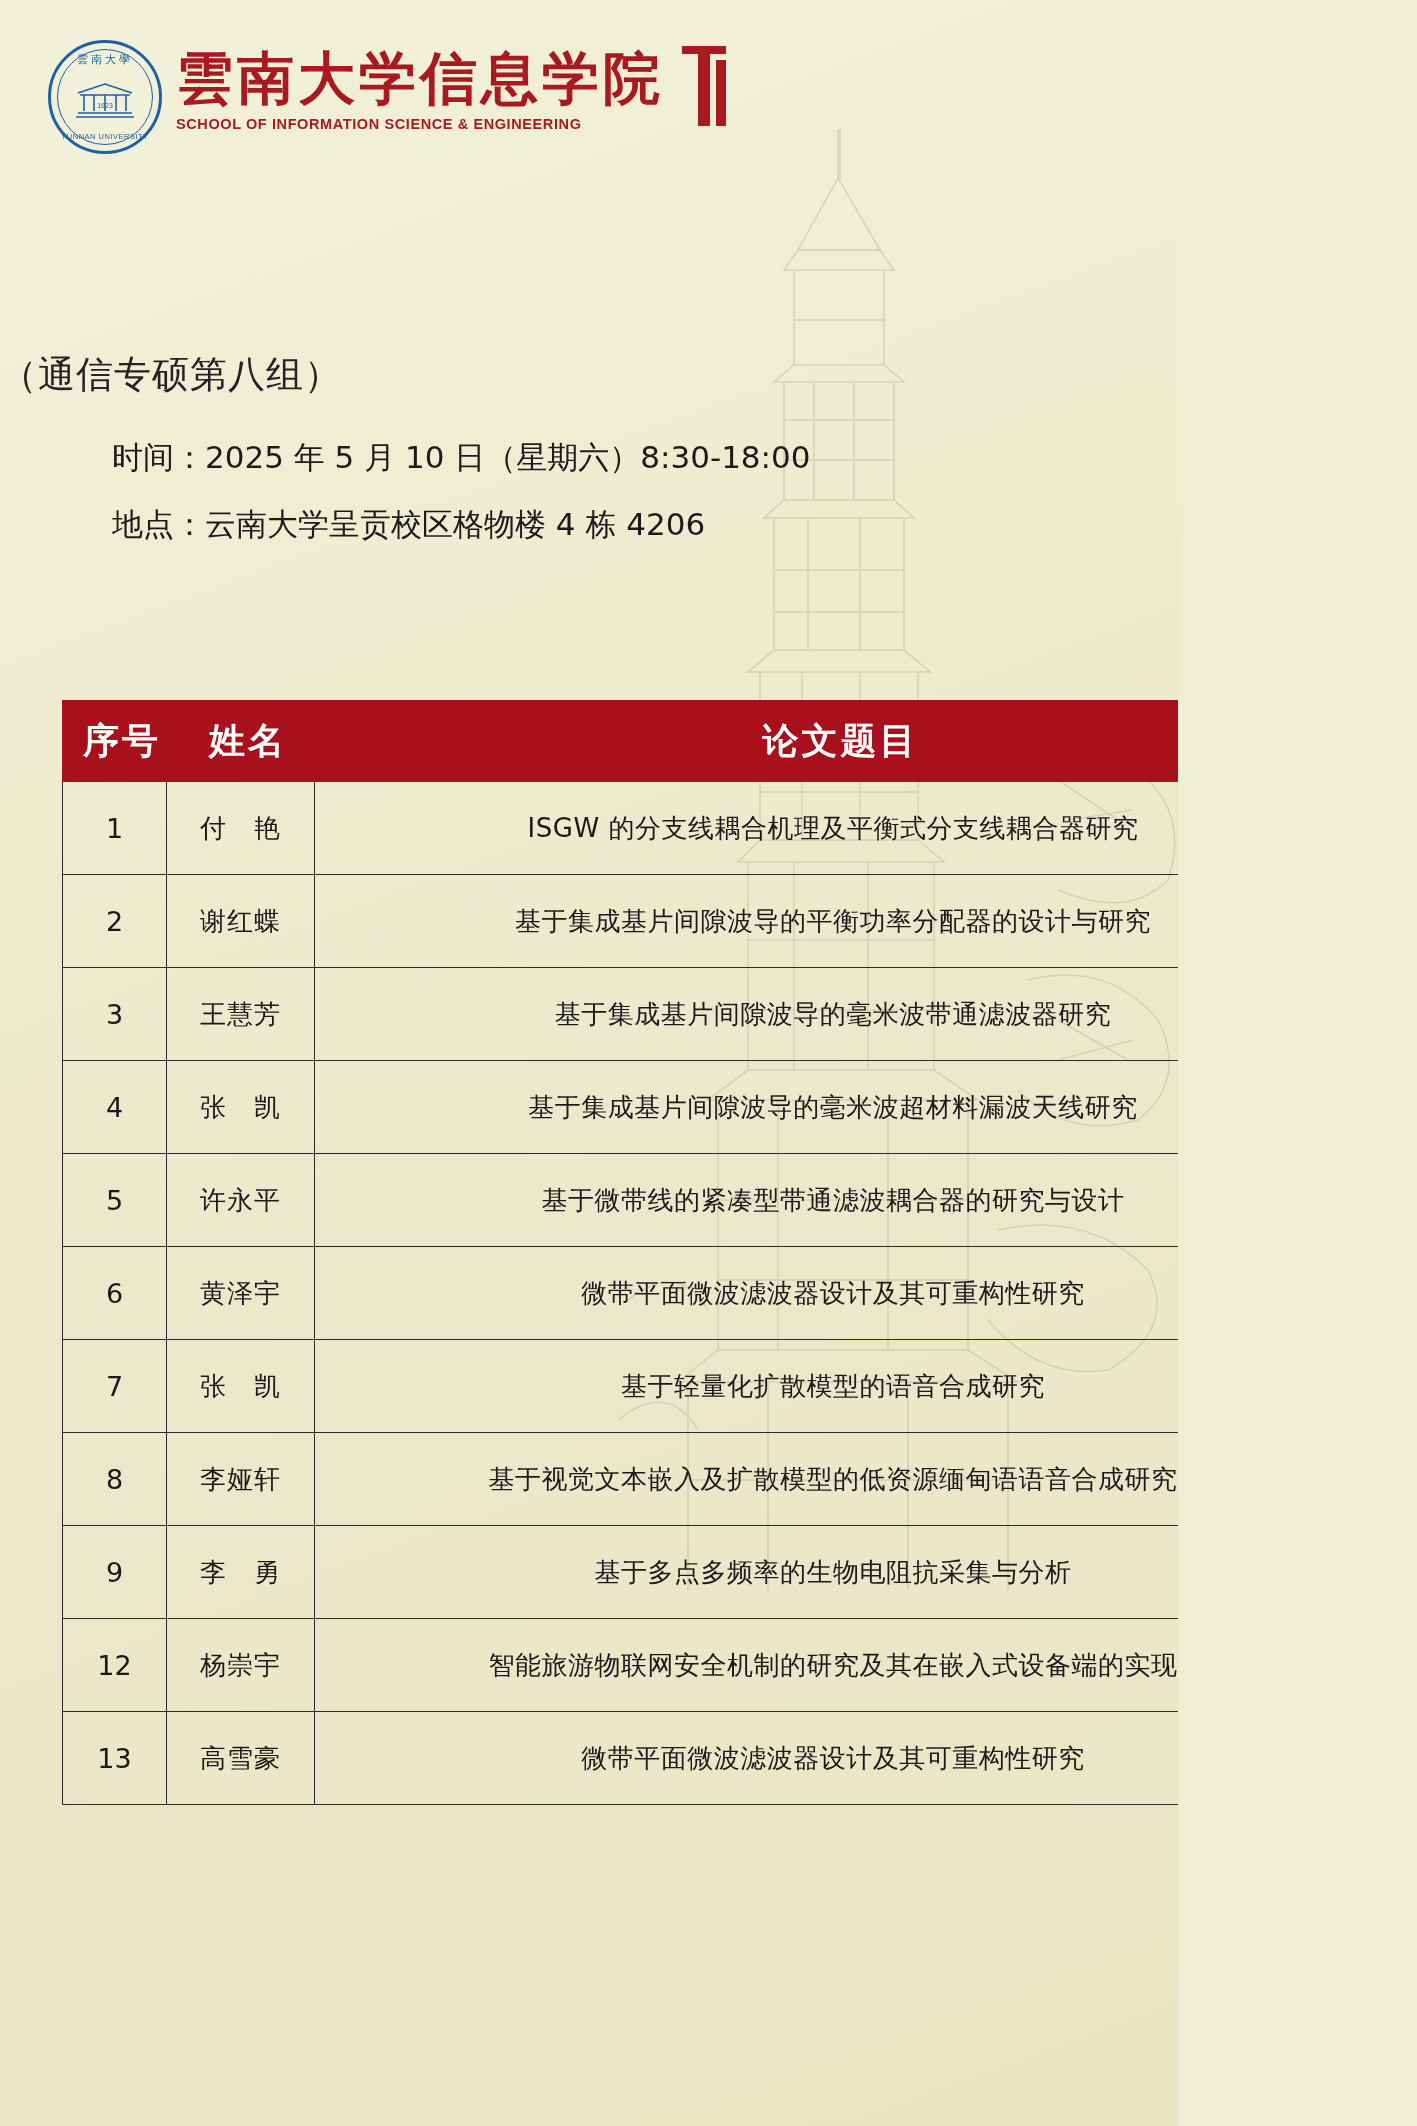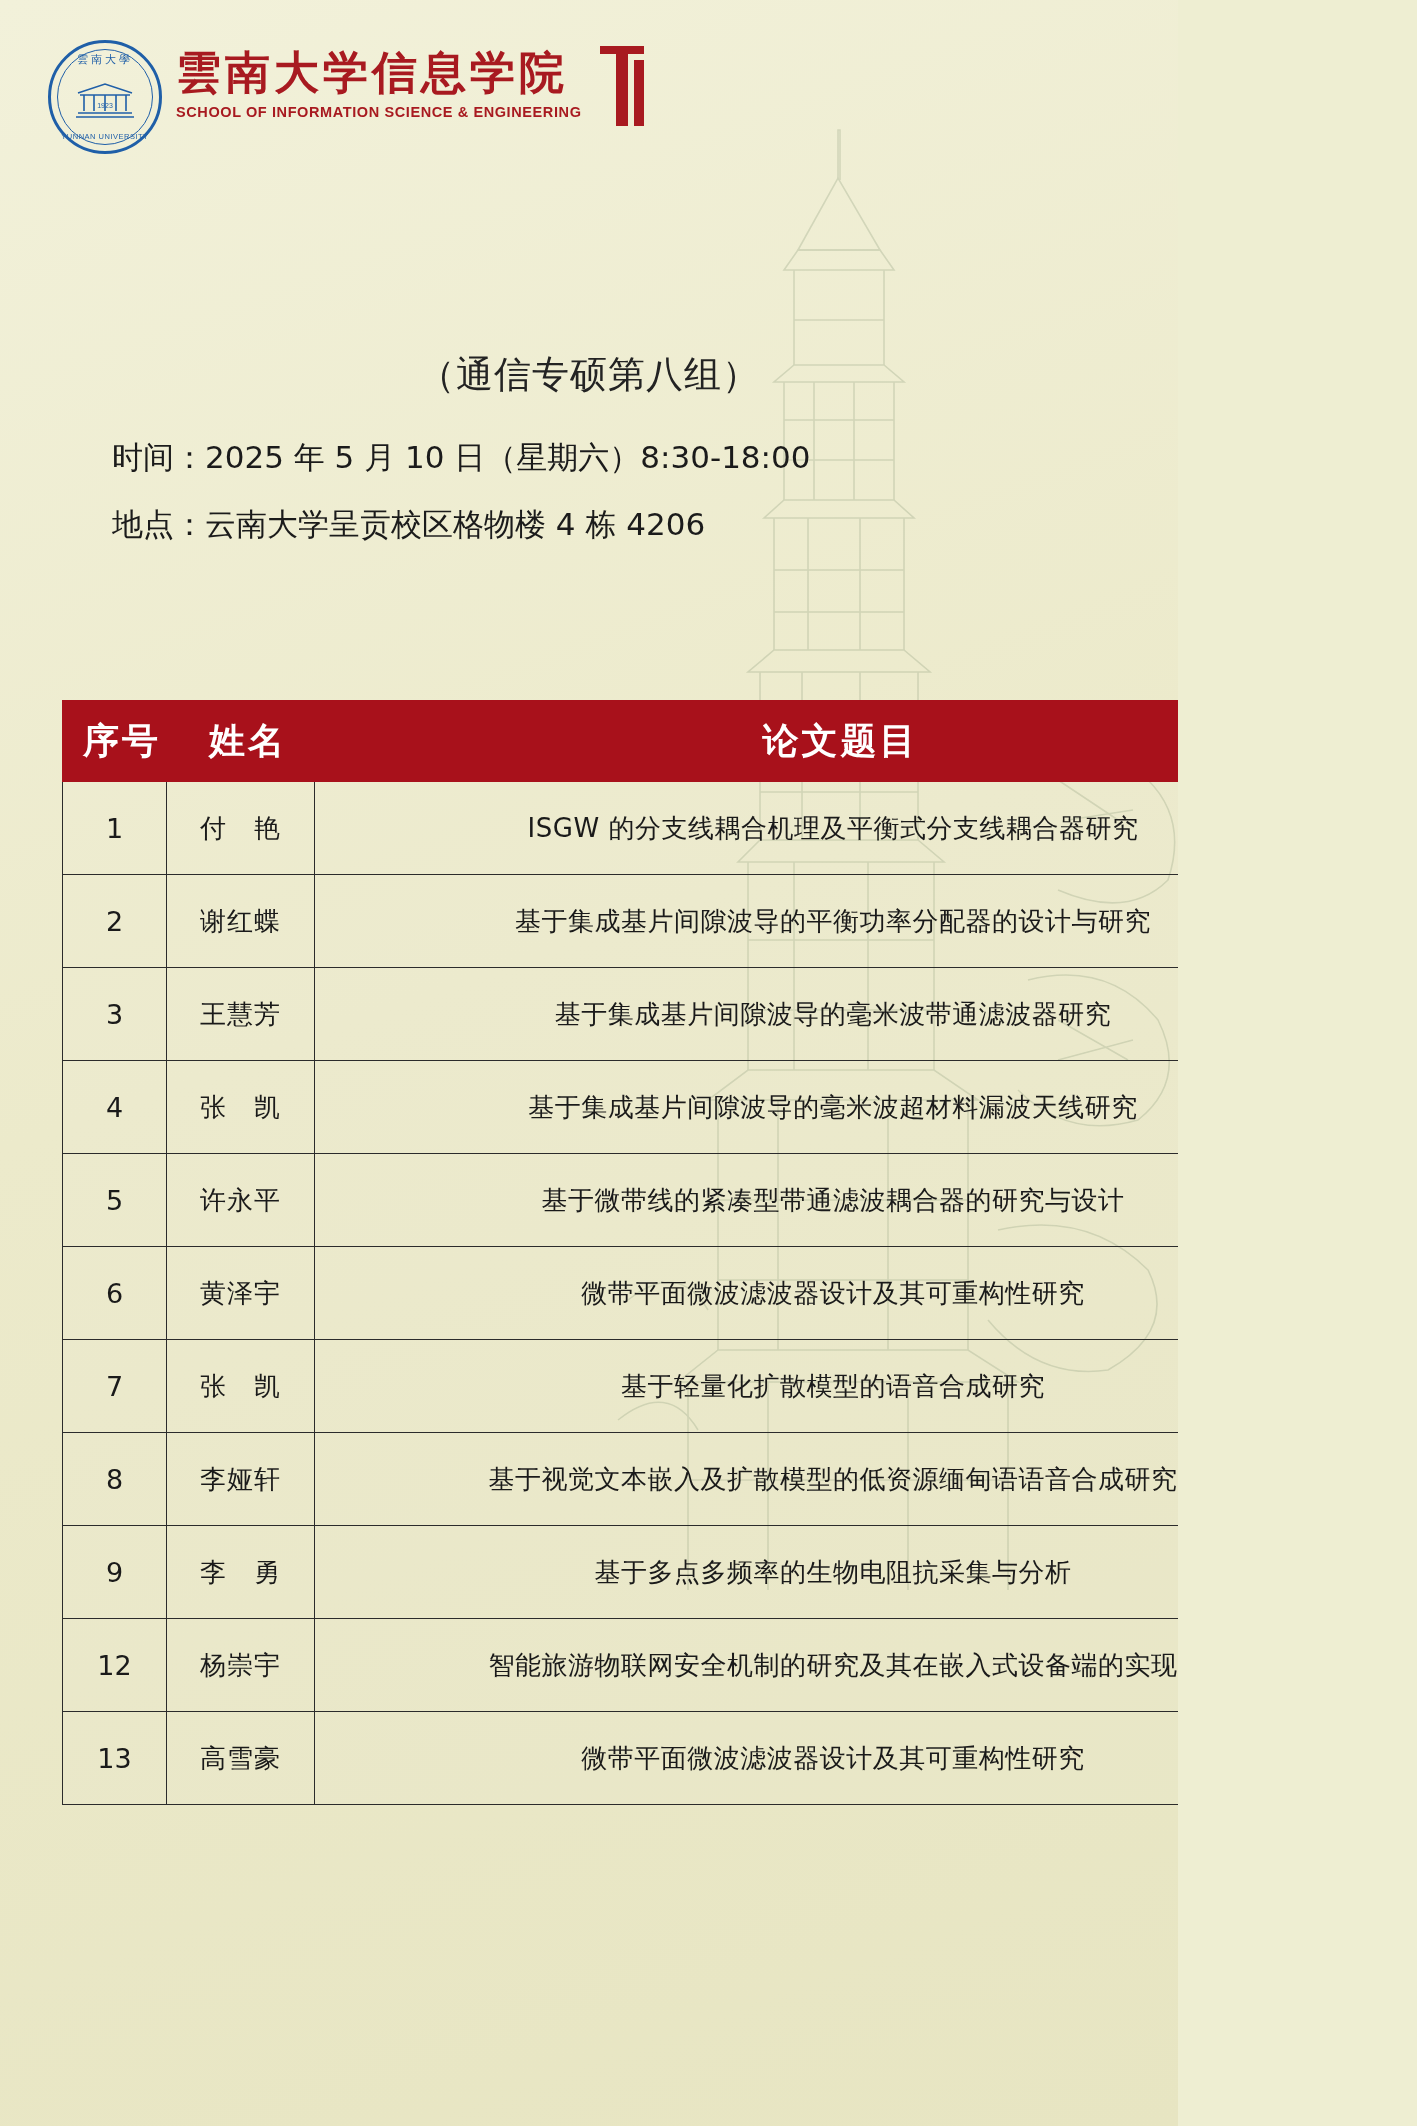--- a/index.html
+++ b/index.html
@@ -81,27 +81,28 @@
     position: absolute;
     left: 50%;
     top: 38px;
     transform: translateX(-50%);
   }
   .logo-text-block {
     margin-left: 14px;
     padding-top: 10px;
   }
   .logo-cn {
-    font-size: 45px;
+    font-size: 57px;
     font-weight: bold;
     color: #a81a20;
     letter-spacing: 4px;
     line-height: 1;
     font-family: "DejaVu Sans", sans-serif;
     white-space: nowrap;
+    text-align: right;
   }
   .logo-en {
     margin-top: 9px;
     font-size: 14.5px;
     font-weight: bold;
     color: #a81a20;
     letter-spacing: 0.6px;
     font-family: "Liberation Sans", sans-serif;
     white-space: nowrap;
   }
@@ -123,21 +124,21 @@
     font-weight: bold;
     color: #5b1430;
     letter-spacing: 6px;
     font-family: "DejaVu Sans", sans-serif;
     white-space: nowrap;
   }
   .sub-title {
     position: absolute;
     top: 350px;
     left: 0; right: 0;
-    text-align: center;
+    text-align: left;
     font-size: 37px;
     color: #232323;
     letter-spacing: 1px;
     font-family: "DejaVu Sans", sans-serif;
   }
 
   .meta {
     position: absolute;
     left: 112px;
     top: 442px;

